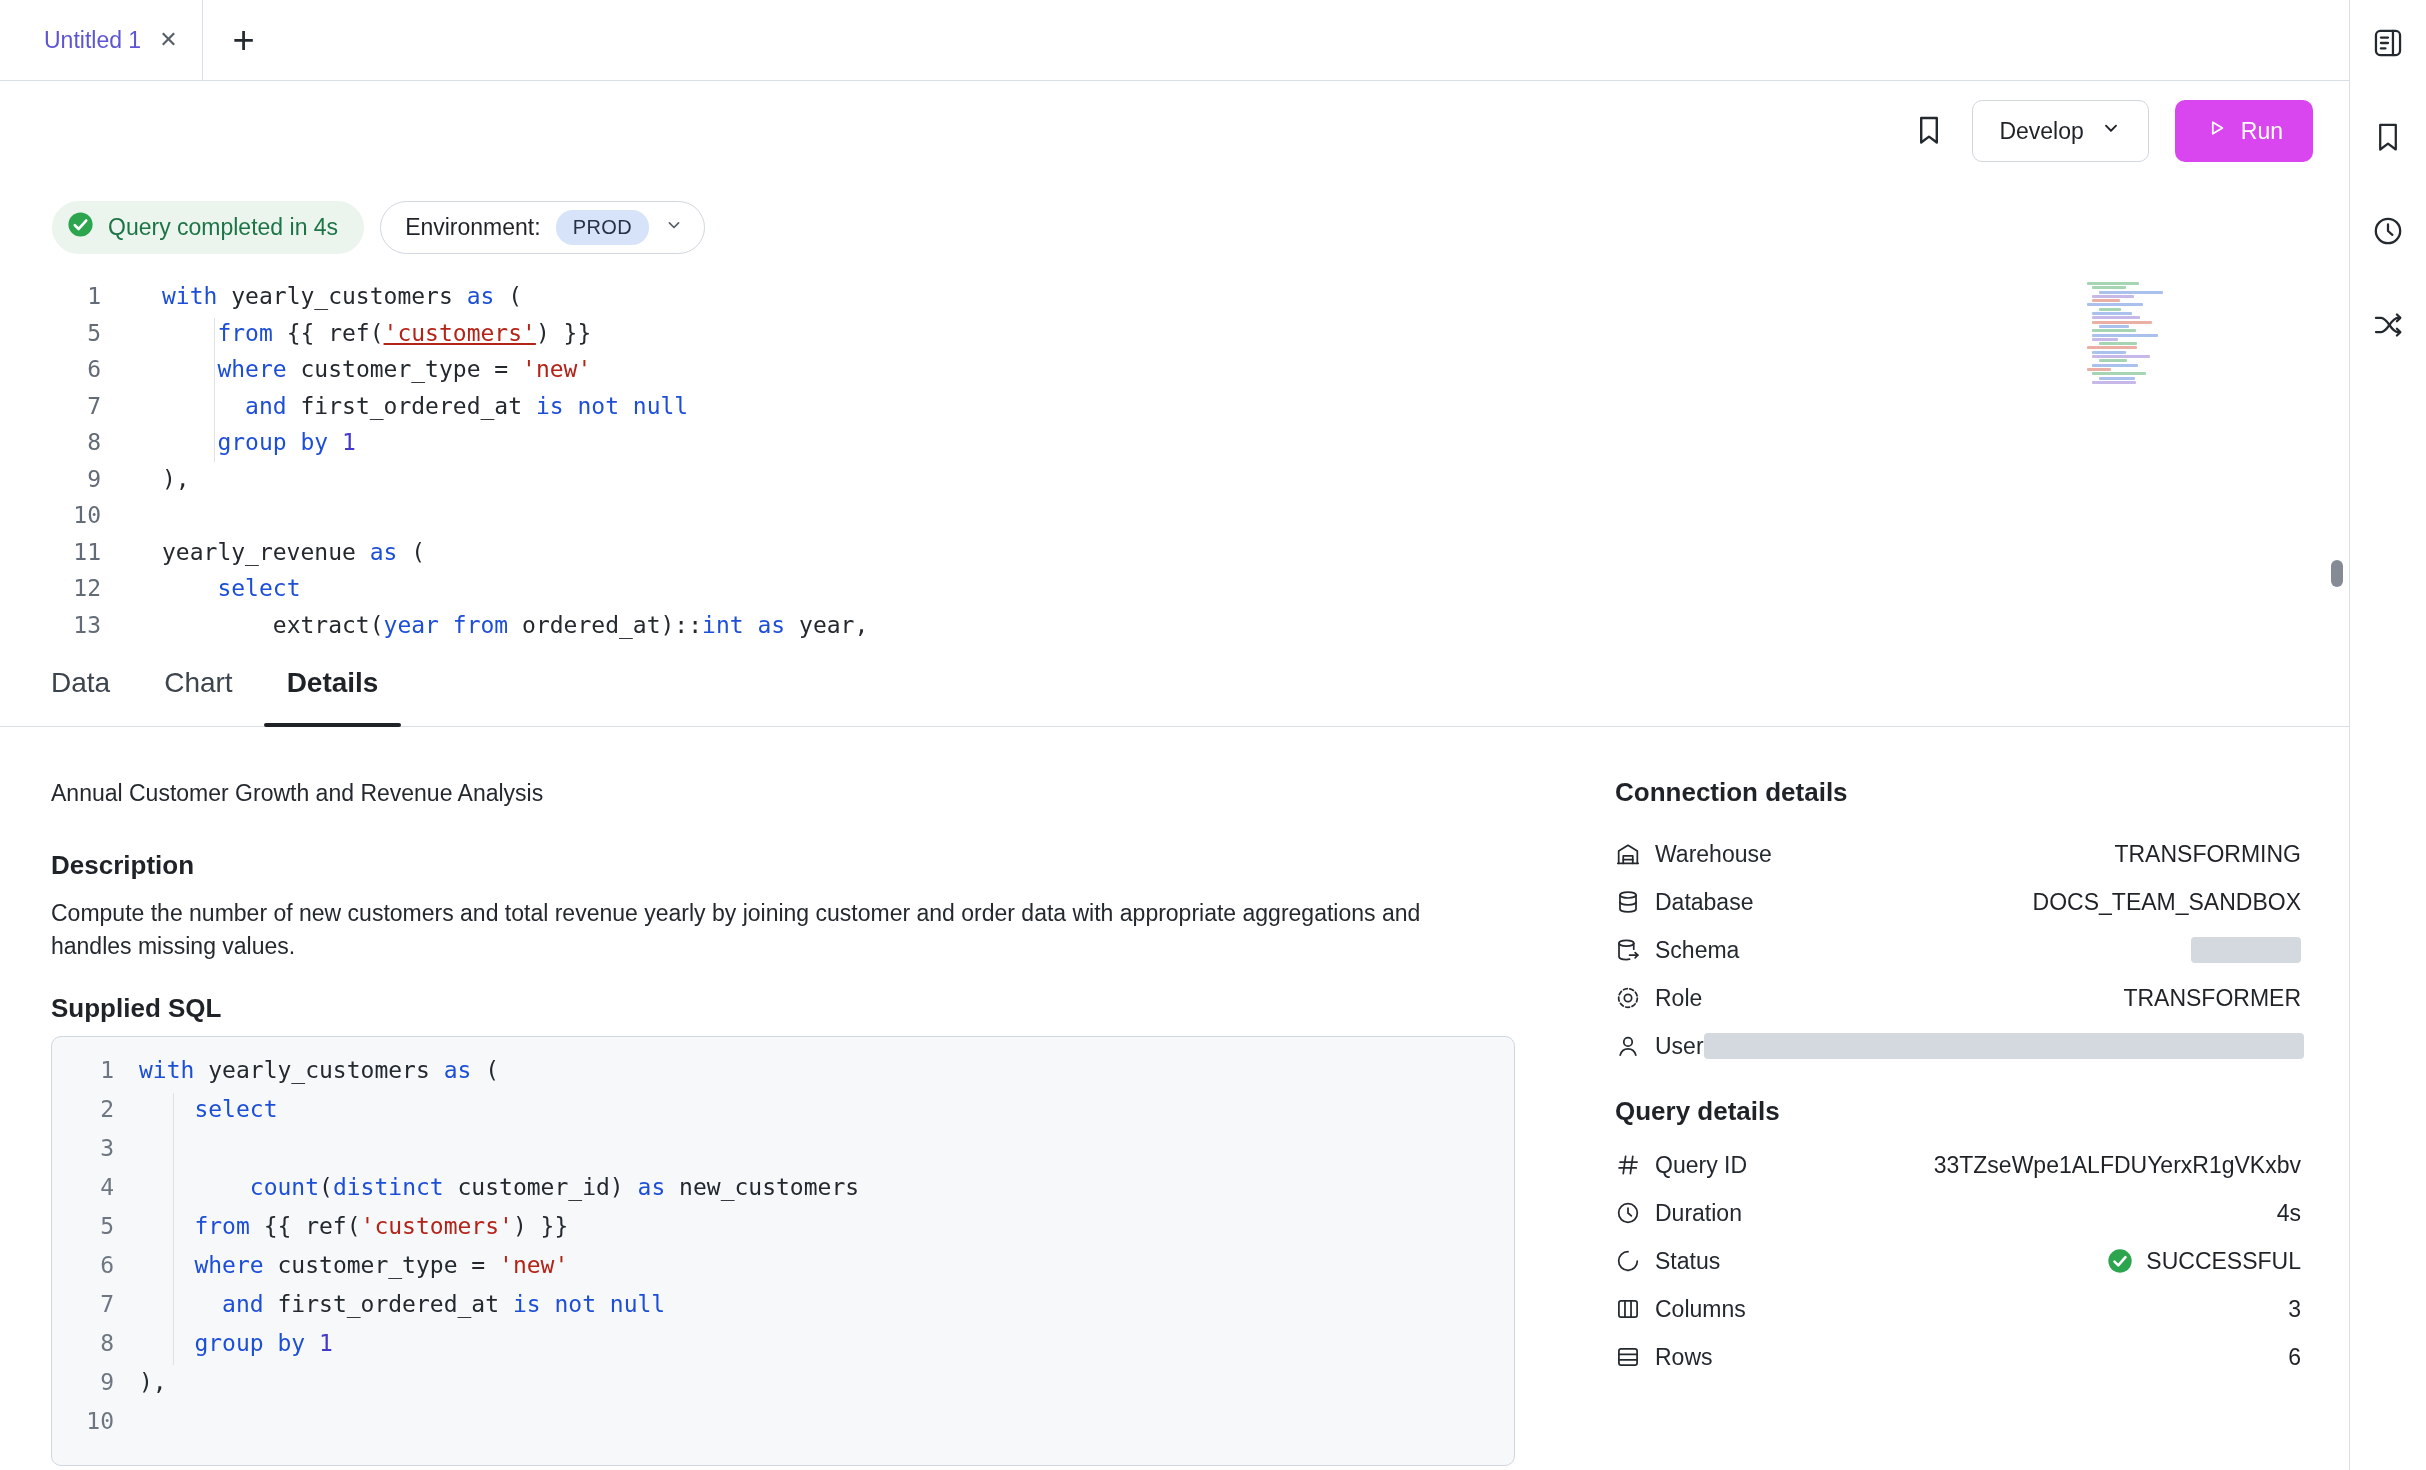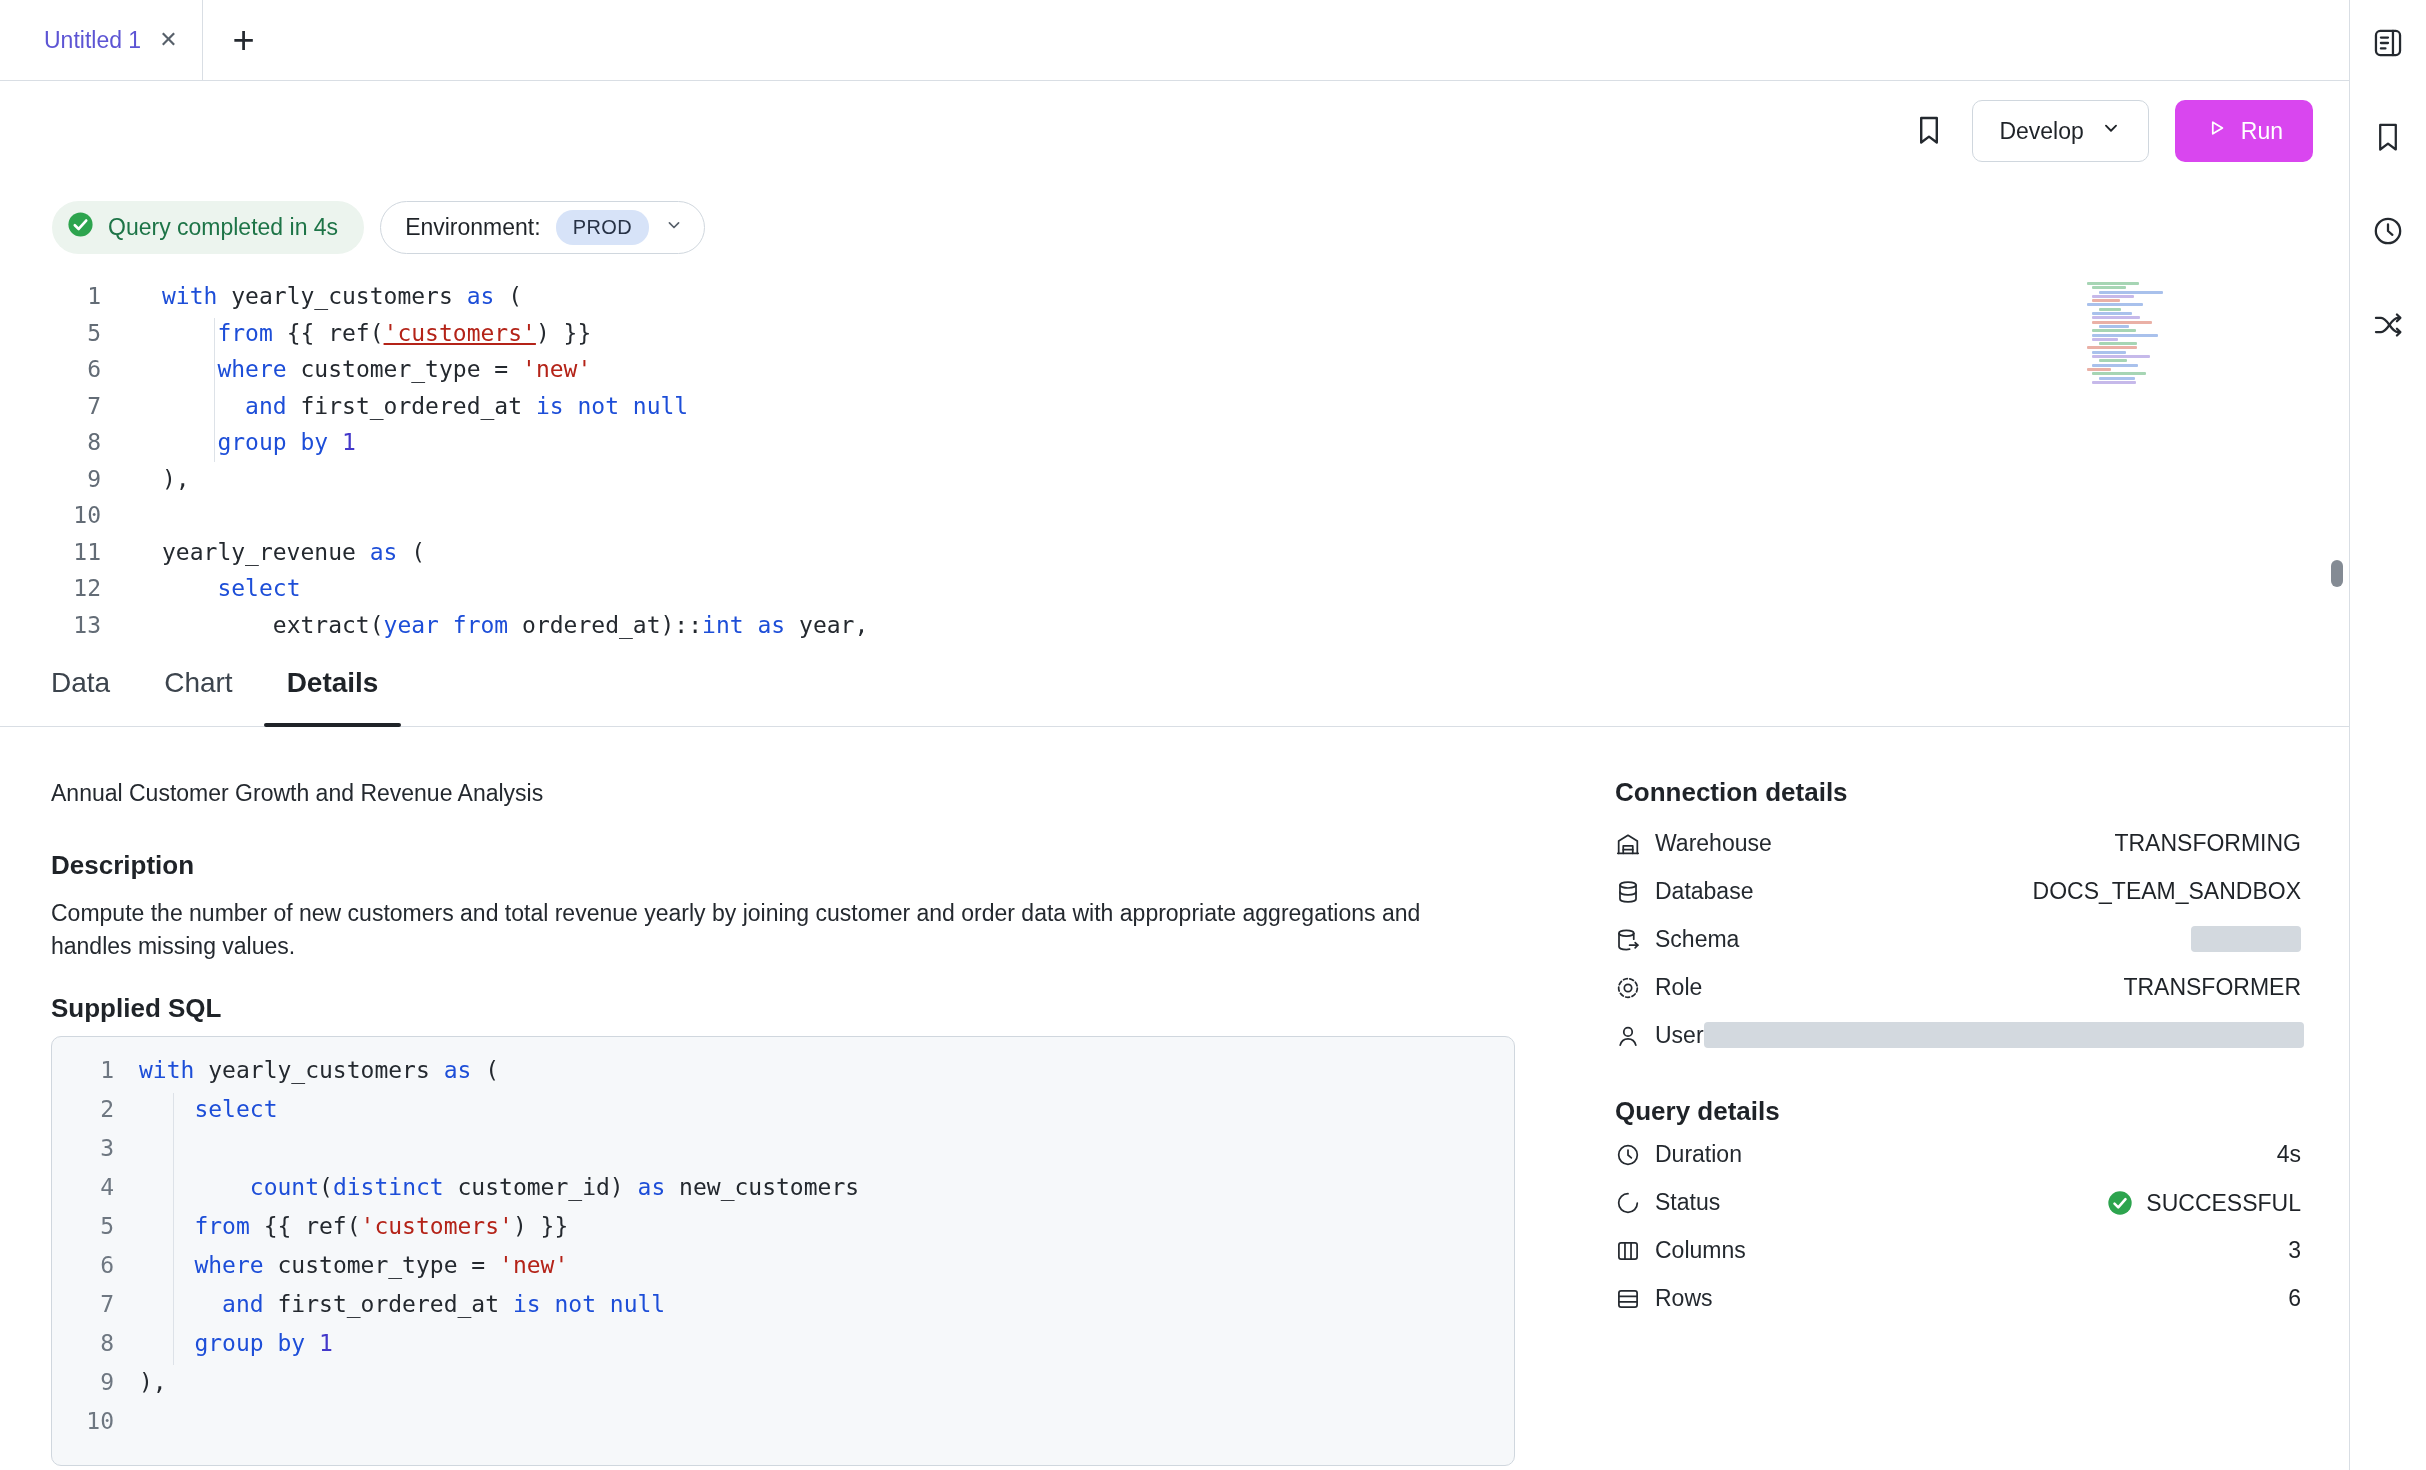--- a/index.html
+++ b/index.html
@@ -67,21 +67,21 @@
   .desc{max-width:1380px;margin-bottom:30px}
   .sql-h{margin-bottom:12px}
   .sqlblock{background:#f6f8fa;border:1px solid #d0d7de;border-radius:10px;padding:14px 20px 20px 16px;height:430px;position:relative;overflow:hidden}
   .sqlblock .cl{line-height:39px}
   .sqlblock .ln{width:46px;text-align:right;color:#6e7781;flex:none}
   .sqlblock .cd{margin-left:25px;white-space:pre}
   .g-sql{left:121px;top:56px;height:272px}
 
   .conn-h{margin-bottom:22px}
   .qd-h{margin-top:26px;margin-bottom:14px}
-  .drow{height:48px;display:flex;align-items:flex-start;justify-content:space-between}
+  .drow{height:48px;display:flex;align-items:center;justify-content:space-between}
   .dlabel{display:flex;align-items:center;gap:14px;font-size:23px;color:#24292f}
   .dicon{width:26px;height:26px;display:inline-flex;color:#24292f;flex:none}
   .dicon svg{width:100%;height:100%}
   .dicon.check{width:28px;height:28px}
   .dvalue{display:flex;align-items:center;gap:12px;font-size:23px;color:#1f2328}
   .redact{display:inline-block;height:26px;background:#d3d9df;border-radius:4px}
   .redact.short{width:110px}
   .redact.long{width:600px}
 </style>
 </head>
@@ -350,20 +350,33 @@
                 <span class="redact long"></span>
               </span>
             </div>
           </div>
         <h3 class="dheading qd-h">Query details</h3>
         <div>
             <div class="drow">
               <span class="dlabel">
                 <span class="dicon">
                   <svg viewBox="0 0 24 24" fill="none" stroke="currentColor" stroke-width="1.6" stroke-linecap="round">
+                    <path d="M9.8 4 7.6 20M16.4 4l-2.2 16M4.6 9.3h15.8M3.8 14.7h15.8"></path>
+                  </svg>
+                </span>
+                <span>Query ID</span>
+              </span>
+              <span class="dvalue">
+                <span>33TZseWpe1ALFDUYerxR1gVKxbv</span>
+              </span>
+            </div>
+            <div class="drow">
+              <span class="dlabel">
+                <span class="dicon">
+                  <svg viewBox="0 0 24 24" fill="none" stroke="currentColor" stroke-width="1.6" stroke-linecap="round">
                     <circle cx="12" cy="12" r="8.6"></circle>
                     <path d="M12 7.4V12l3.1 2.7"></path>
                   </svg>
                 </span>
                 <span>Duration</span>
               </span>
               <span class="dvalue">
                 <span>4s</span>
               </span>
             </div>

